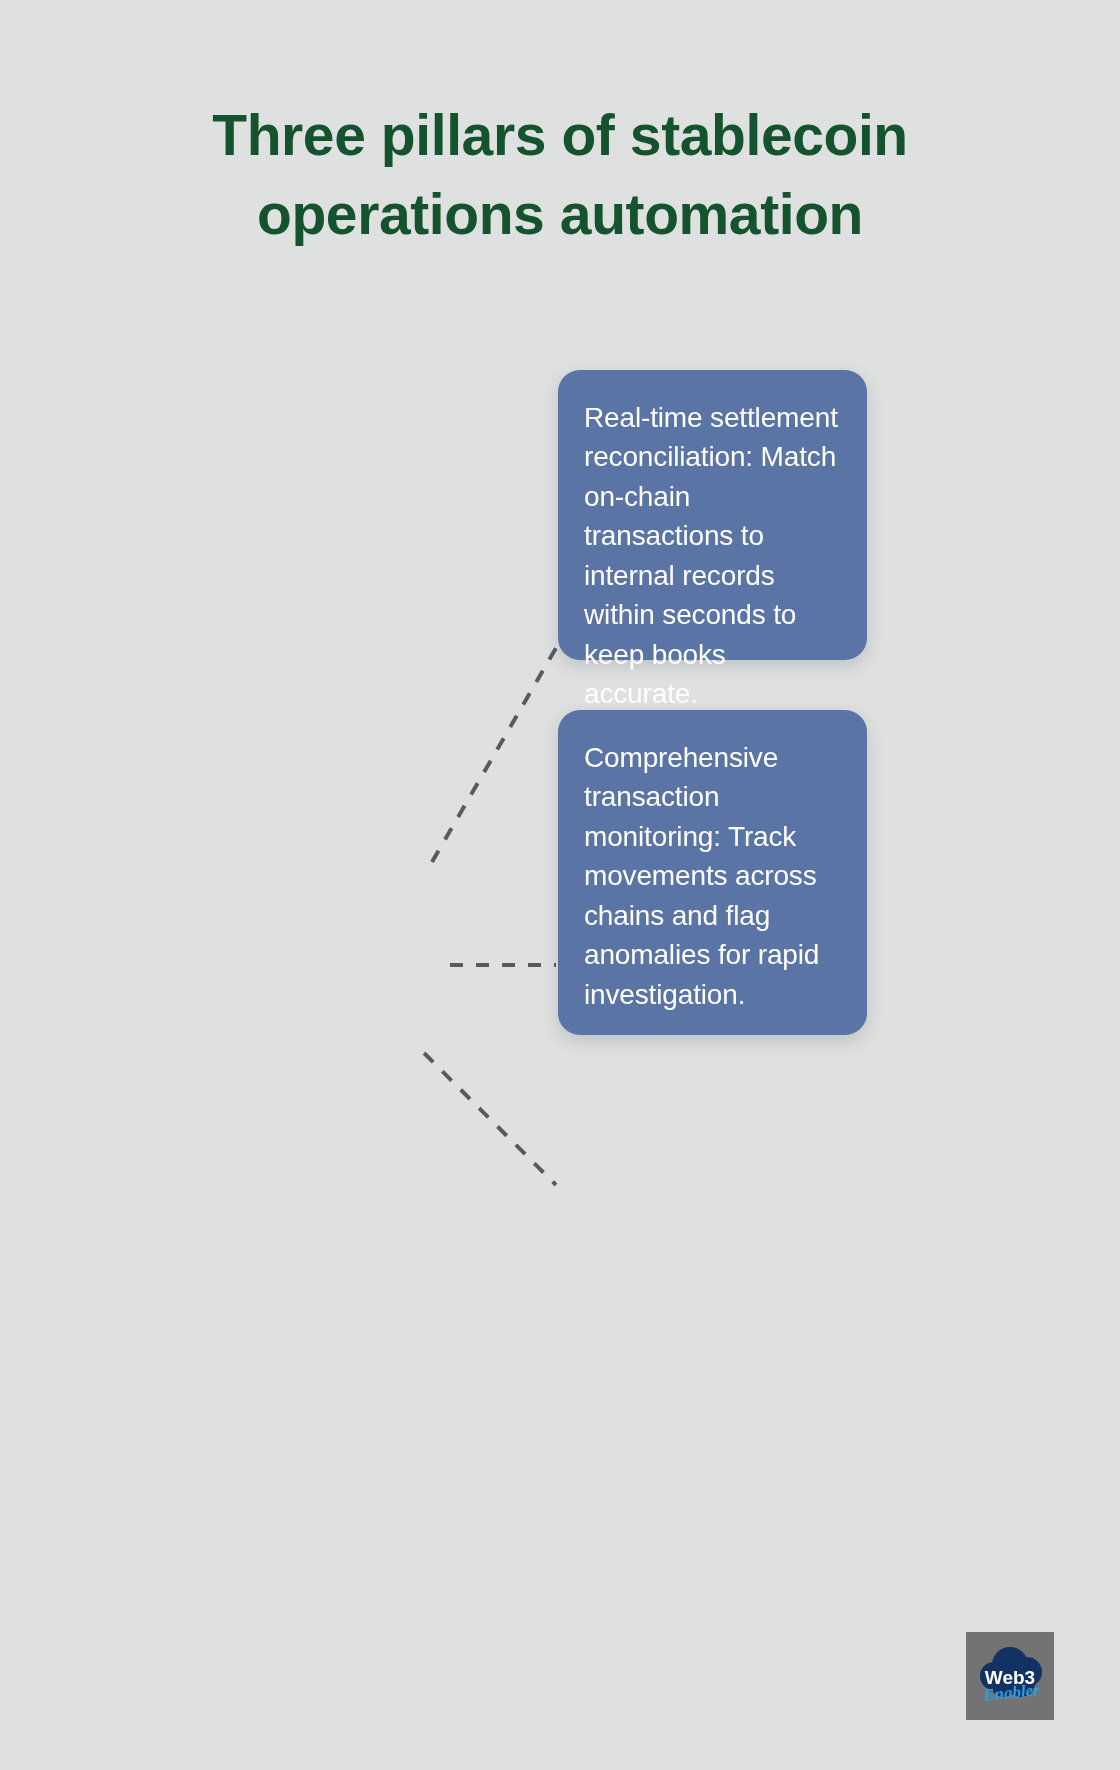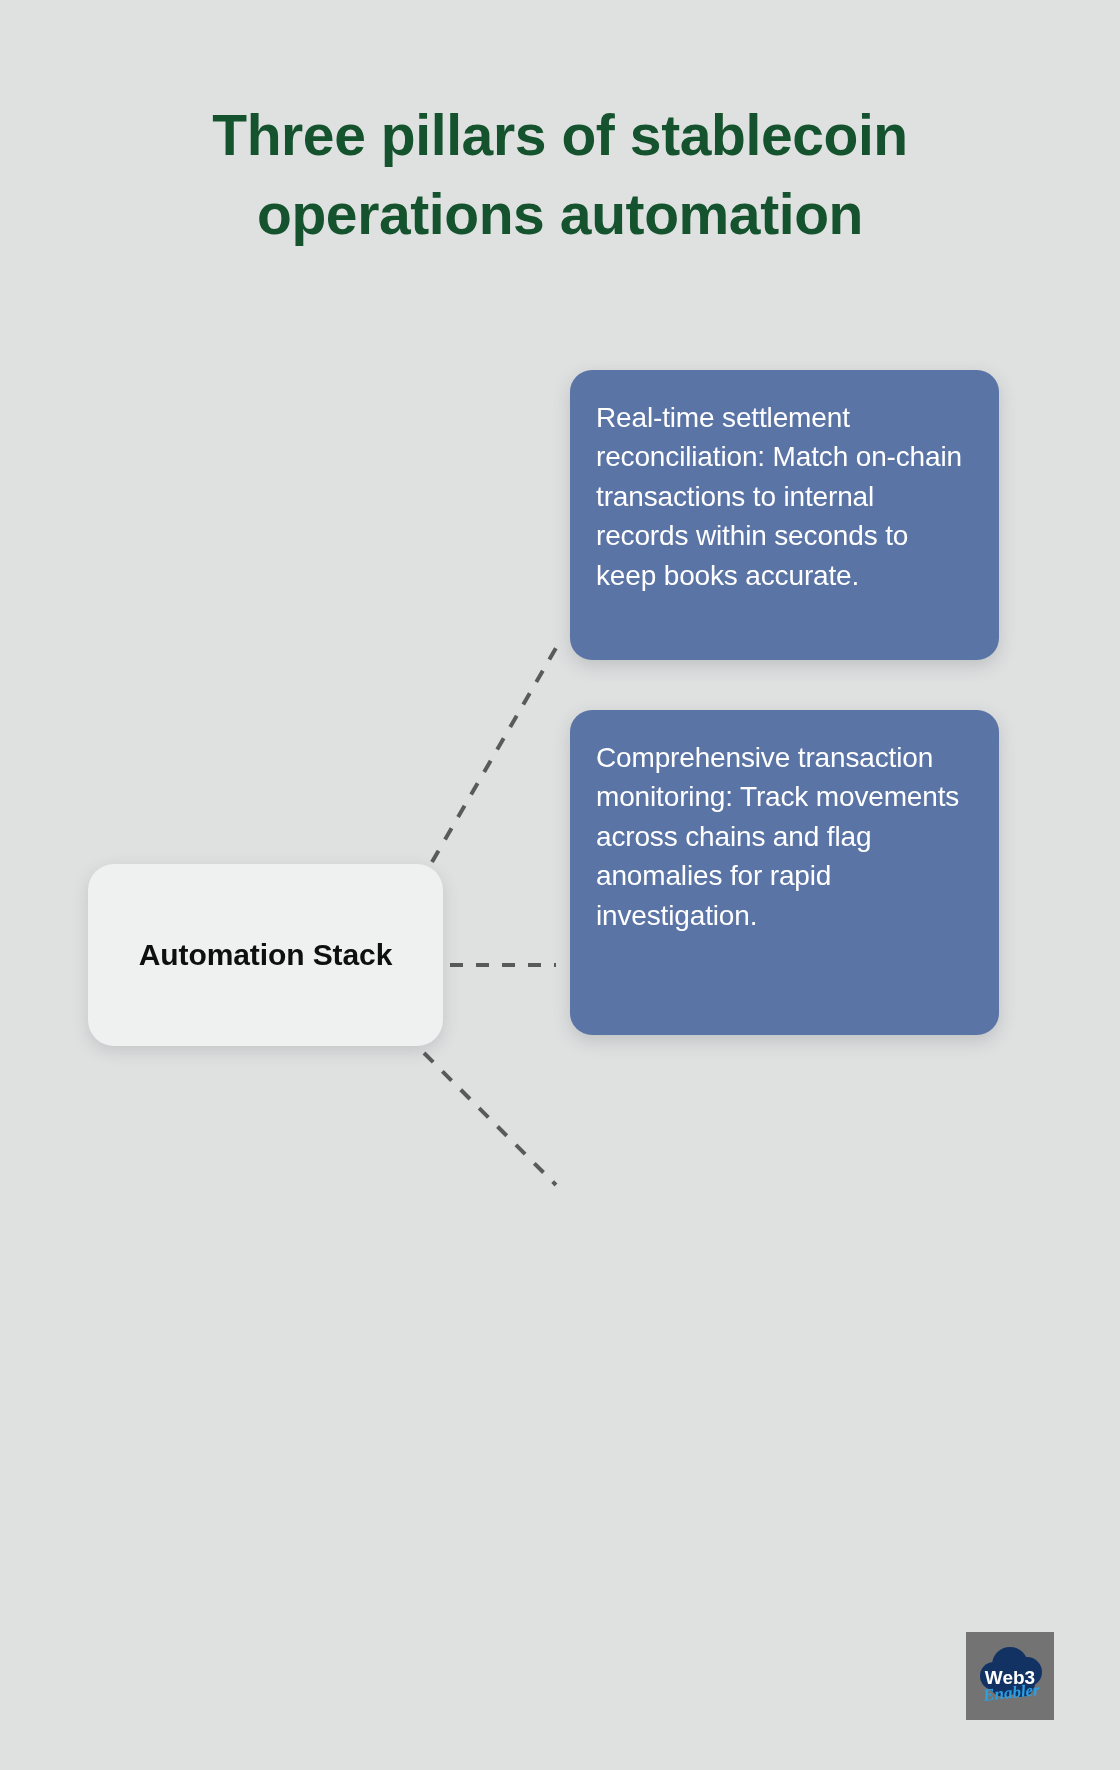--- a/index.html
+++ b/index.html
@@ -74,29 +74,28 @@
     font-size: 30px;
     color: #0f0f0f;
     letter-spacing: -0.1px;
     text-align: center;
   }
 
   
   .card {
     position: absolute;
     left: 558px;
-    width: 429px;
+    width: 309px;
     background: #5b74a6;
     border-radius: 22px;
     box-shadow: 0 6px 18px rgba(60,65,75,0.20);
     box-sizing: border-box;
     padding: 28px 26px 30px 26px;
     display: flex;
     align-items: flex-start;
-    margin-left: 12px;
   }
   .card-text {
     font-family: "Liberation Sans", sans-serif;
     font-size: 28px;
     line-height: 1.41;
     color: #ffffff;
     letter-spacing: -0.15px;
   }
 
   #card-0 { top: 370px;  height: 290px; }
@@ -122,23 +121,20 @@
 
   <div class="title">Three pillars of stablecoin
 operations automation</div>
 
   <svg class="connectors" viewBox="0 0 1120 1770" width="1120" height="1770">
     <line x1="432" y1="862" x2="556" y2="648"></line>
     <line x1="450" y1="965" x2="556" y2="965"></line>
     <line x1="424" y1="1053" x2="556" y2="1185"></line>
   </svg>
 
-  <div class="center-node">
-    <span class="center-node-label">Automation Stack</span>
-  </div>
 
   <div class="card" id="card-0">
     <span class="card-text">Real-time settlement reconciliation: Match on-chain transactions to internal records within seconds to keep books accurate.</span>
   </div>
 
   <div class="card" id="card-1">
     <span class="card-text">Comprehensive transaction monitoring: Track movements across chains and flag anomalies for rapid investigation.</span>
   </div>
 
 

